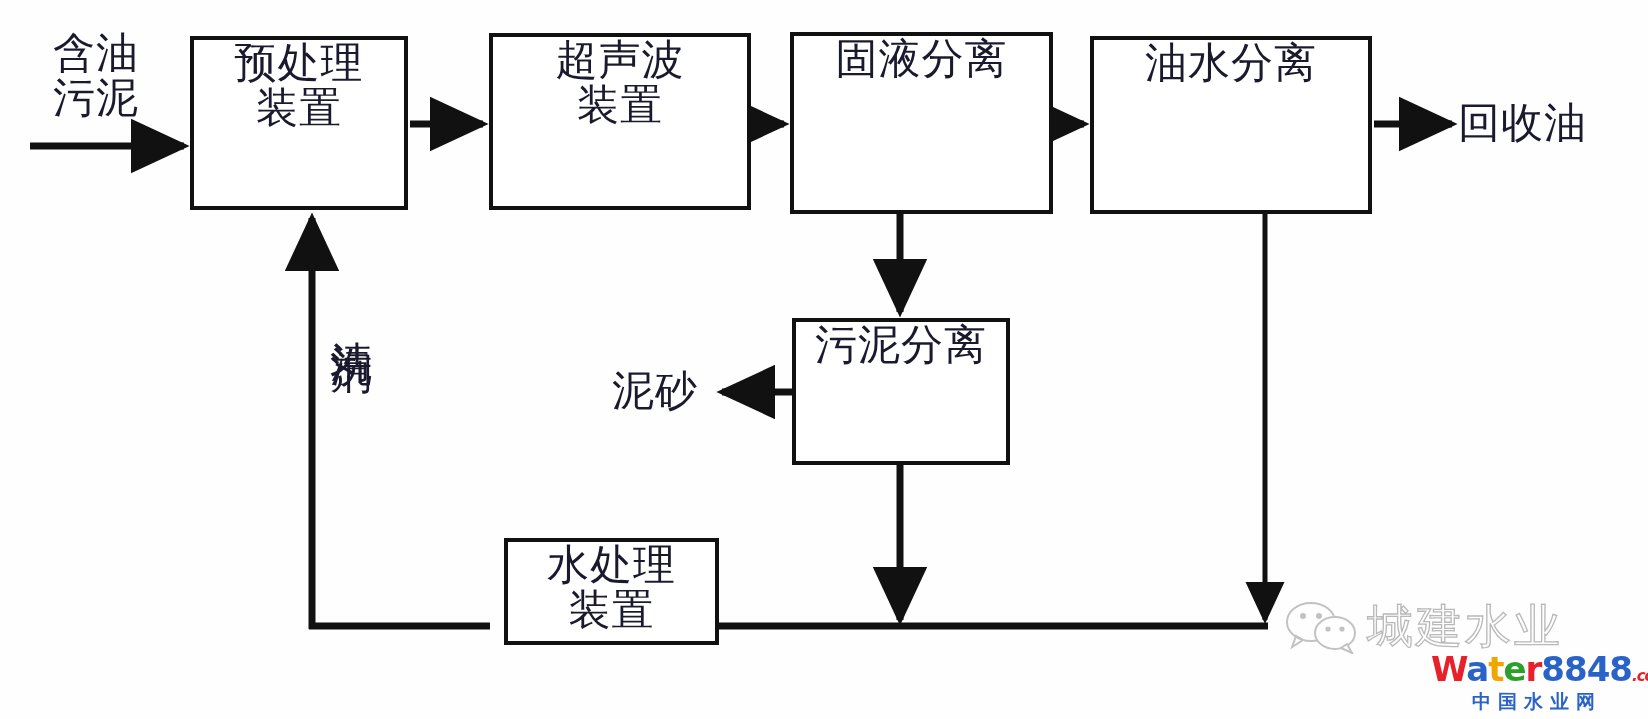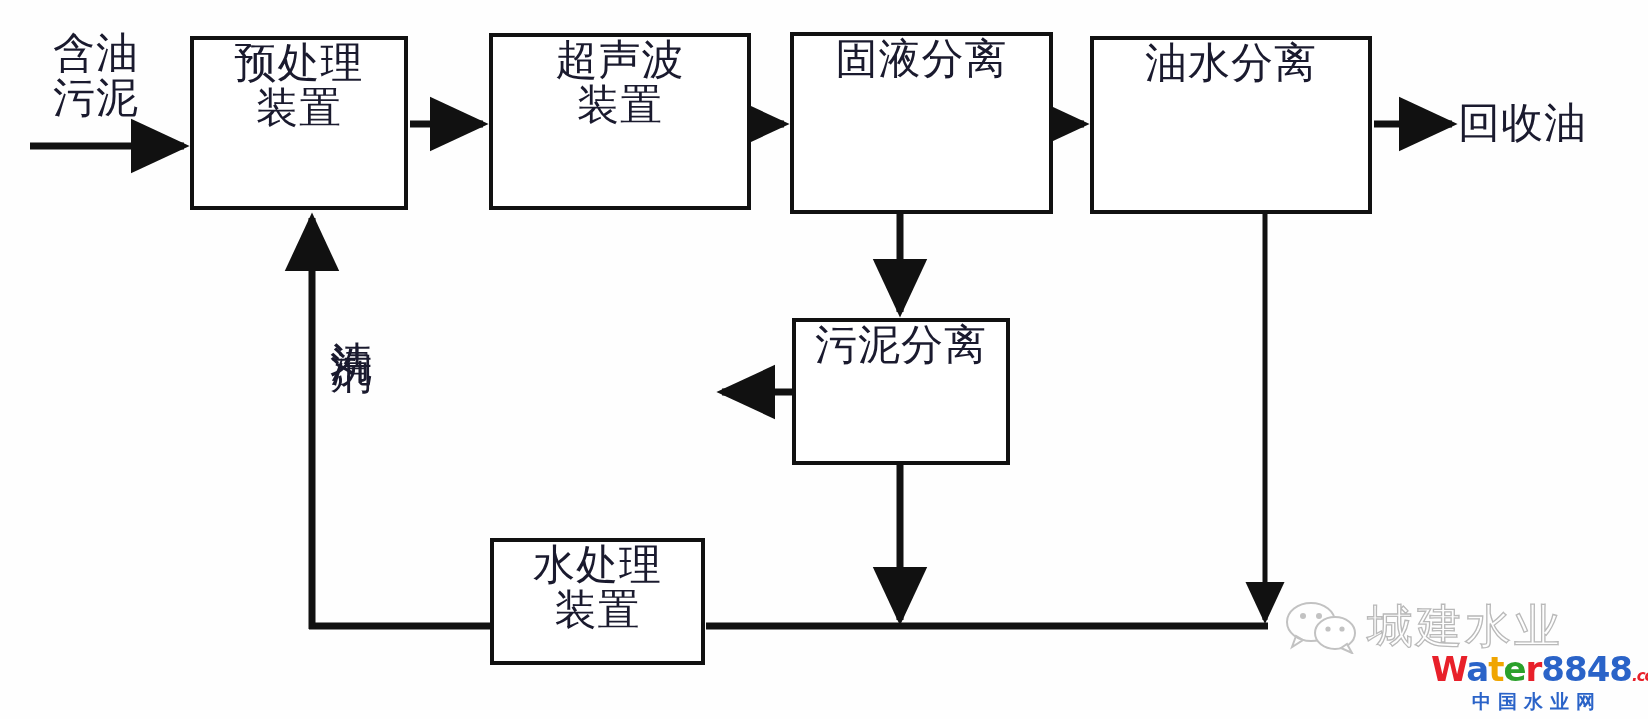--- a/index.html
+++ b/index.html
@@ -160,30 +160,31 @@
   </div>
 
   <div class="box" style="left:1090px; top:24px; width:282px; height:178px;margin-top:12px;">
     <span class="lbl">油水分离</span>
   </div>
 
   <div class="box" style="left:792px; top:318px; width:218px; height:147px;">
     <span class="lbl">污泥分离</span>
   </div>
 
-  <div class="box" style="left:490px; top:538px; width:215px; height:127px;">
+  <div class="box" style="left:504px; top:538px; width:215px; height:107px;">
     <span class="lbl">水处理
 装置</span>
   </div>
 
   <div class="freelabel" style="left:36px; top:30px; width:120px;">含油
 污泥</div>
 
   <div class="freelabel" style="left:1458px; top:100px; width:190px; text-align:left;">回收油</div>
 
+  <div class="freelabel" style="left:600px; top:368px; width:110px;">泥砂</div>
 
   <div class="freelabel vertical" style="left:322px; top:308px; width:52px;">清洗剂</div>
 
   <div id="watermark">
     <svg id="wm-wechat" viewBox="0 0 78 54">
       <ellipse cx="28" cy="22" rx="24" ry="19" fill="none" stroke="#c2c2c2" stroke-width="2"></ellipse>
       <path d="M13,36 L9,47 L20,40 Z" fill="none" stroke="#c2c2c2" stroke-width="2"></path>
       <circle cx="20" cy="16" r="3" fill="#c2c2c2"></circle>
       <circle cx="36" cy="16" r="3" fill="#c2c2c2"></circle>
       <ellipse cx="52" cy="33" rx="20" ry="16" fill="#ffffff" stroke="#c2c2c2" stroke-width="2"></ellipse>

